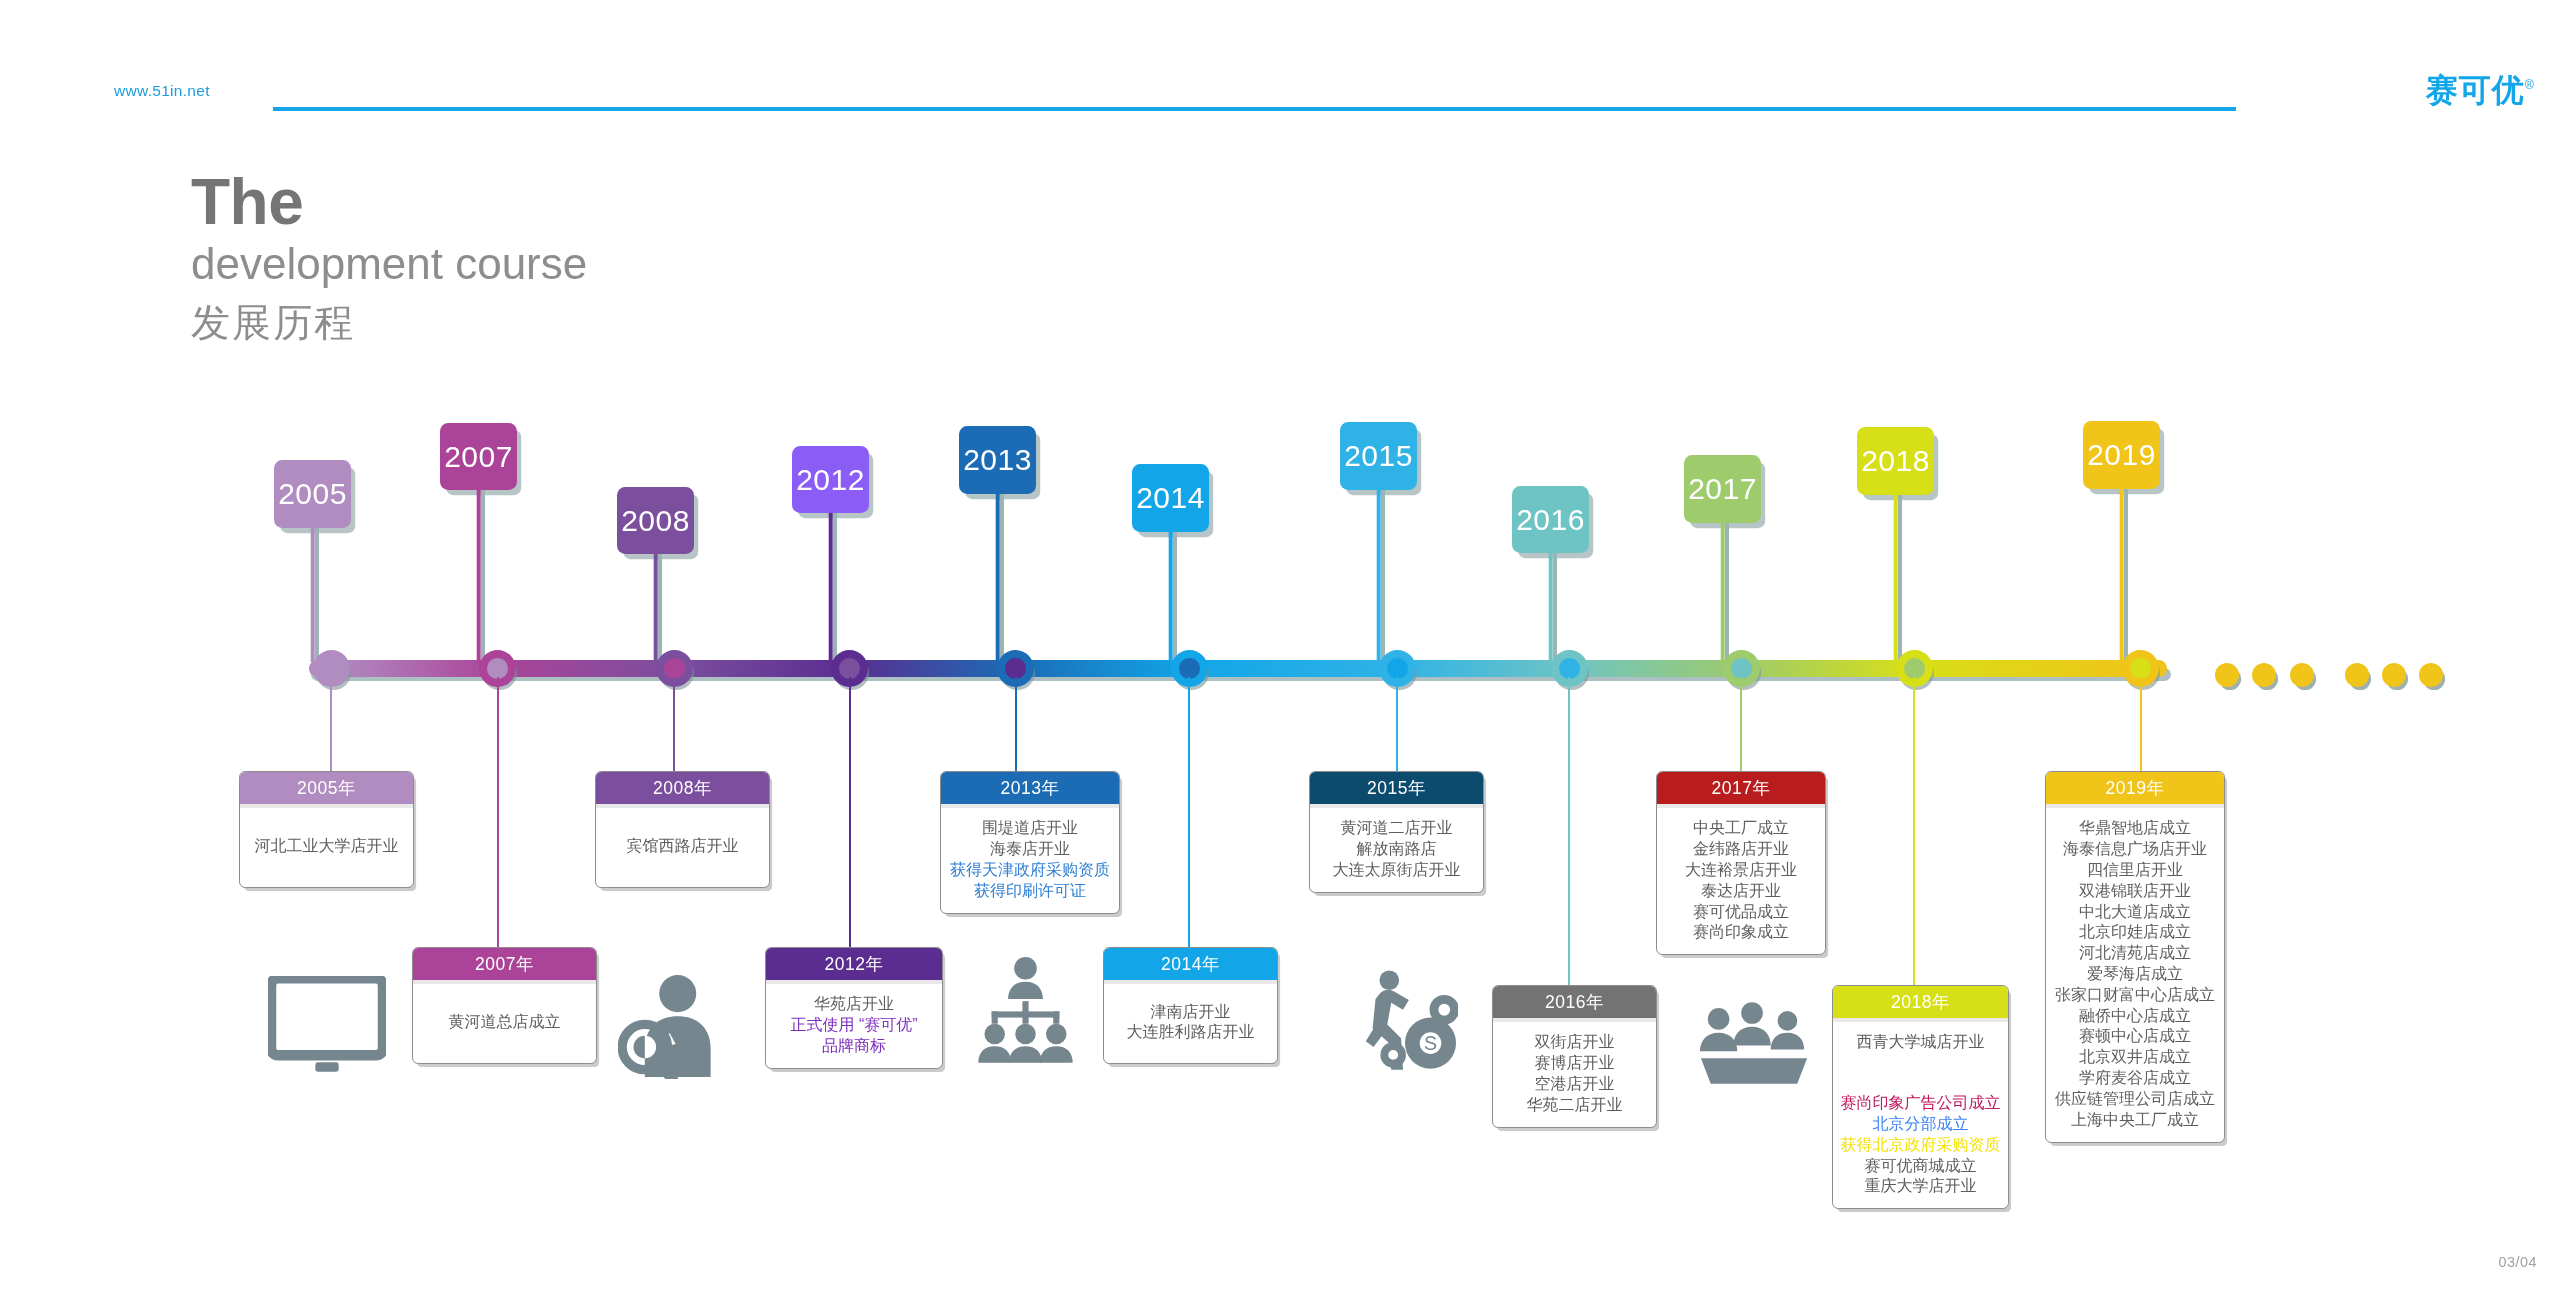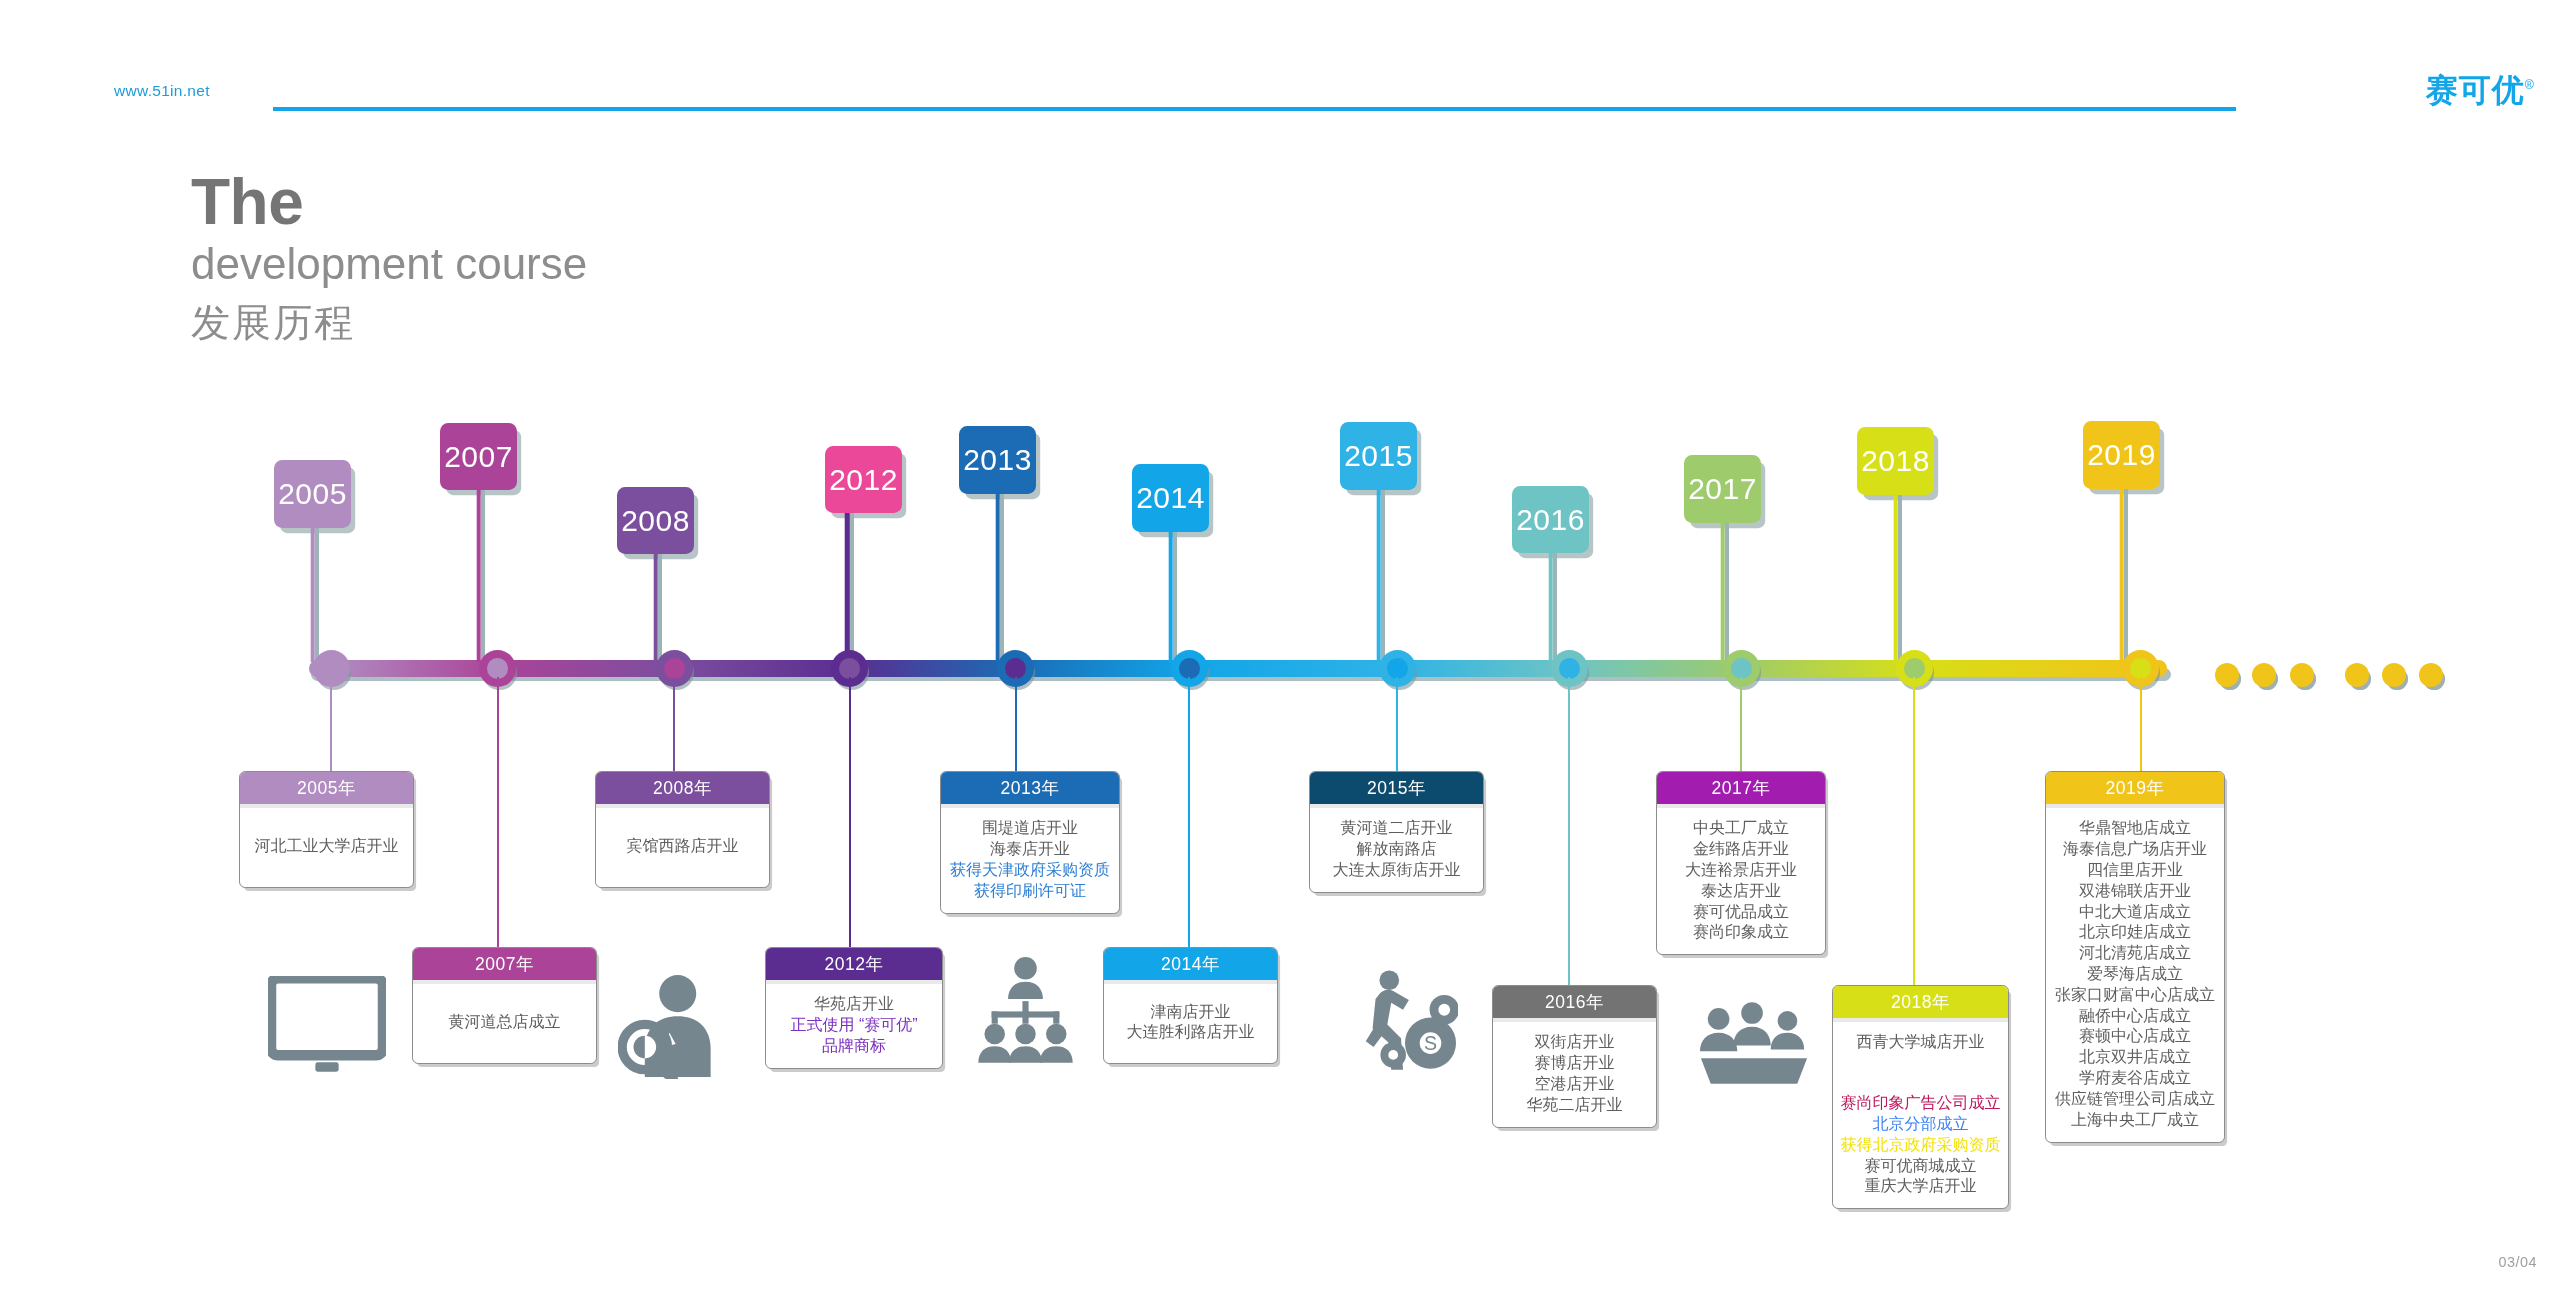--- a/index.html
+++ b/index.html
@@ -153,21 +153,21 @@
     </div>
     <div class="leader" style="left: 673px; top: 677px; height: 94px; background: rgb(123, 78, 158);"></div>
     <div class="card" style="left: 595px; top: 771px; width: 175px;">
       <div class="card-head" style="background: rgb(123, 78, 158);">2008年</div>
       <div class="card-sep"></div>
       <div class="card-body" style="padding: 28px 7.2px 30px;">
         <div class="card-line" style="color: rgb(94, 94, 94);">宾馆西路店开业</div>
       </div>
     </div>
     <div class="pin" style="left: 792px; top: 446px;">
-      <div class="pin-body" style="height: 67px; background: #ec4899; margin-left: 33px;">
+      <div class="pin-body" style="height: 67px; background: #8b5cf6;">
         <div class="pin-year">2012</div>
       </div>
       <div class="pin-stem-sh" style="top: 67px; height: 150px; left: 50%;"></div>
       <div class="pin-stem" style="top: 67px; height: 149px; background: rgb(91, 45, 145);"></div>
     </div>
     <div class="node" style="left: 831px; top: 650px; background: rgb(91, 45, 145);">
       <div class="node-inner" style="background: rgb(123, 78, 158);"></div>
     </div>
     <div class="leader" style="left: 849px; top: 677px; height: 270px; background: rgb(91, 45, 145);"></div>
     <div class="card" style="left: 765px; top: 947px; width: 178px;">
@@ -265,21 +265,21 @@
         <div class="pin-year">2017</div>
       </div>
       <div class="pin-stem-sh" style="top: 68px; height: 141px; left: 50%;"></div>
       <div class="pin-stem" style="top: 68px; height: 140px; background: rgb(158, 203, 107);"></div>
     </div>
     <div class="node" style="left: 1723px; top: 650px; background: rgb(158, 203, 107);">
       <div class="node-inner" style="background: rgb(110, 196, 196);"></div>
     </div>
     <div class="leader" style="left: 1740px; top: 677px; height: 94px; background: rgb(158, 203, 107);"></div>
     <div class="card" style="left: 1656px; top: 771px; width: 170px;">
-      <div class="card-head" style="background: #a21caf;">2017年</div>
+      <div class="card-head" style="background: #b91c1c;">2017年</div>
       <div class="card-sep"></div>
       <div class="card-body">
         <div class="card-line" style="color: rgb(94, 94, 94);">中央工厂成立</div>
         <div class="card-line" style="color: rgb(94, 94, 94);">金纬路店开业</div>
         <div class="card-line" style="color: rgb(94, 94, 94);">大连裕景店开业</div>
         <div class="card-line" style="color: rgb(94, 94, 94);">泰达店开业</div>
         <div class="card-line" style="color: rgb(94, 94, 94);">赛可优品成立</div>
         <div class="card-line" style="color: rgb(94, 94, 94);">赛尚印象成立</div>
       </div>
     </div>

